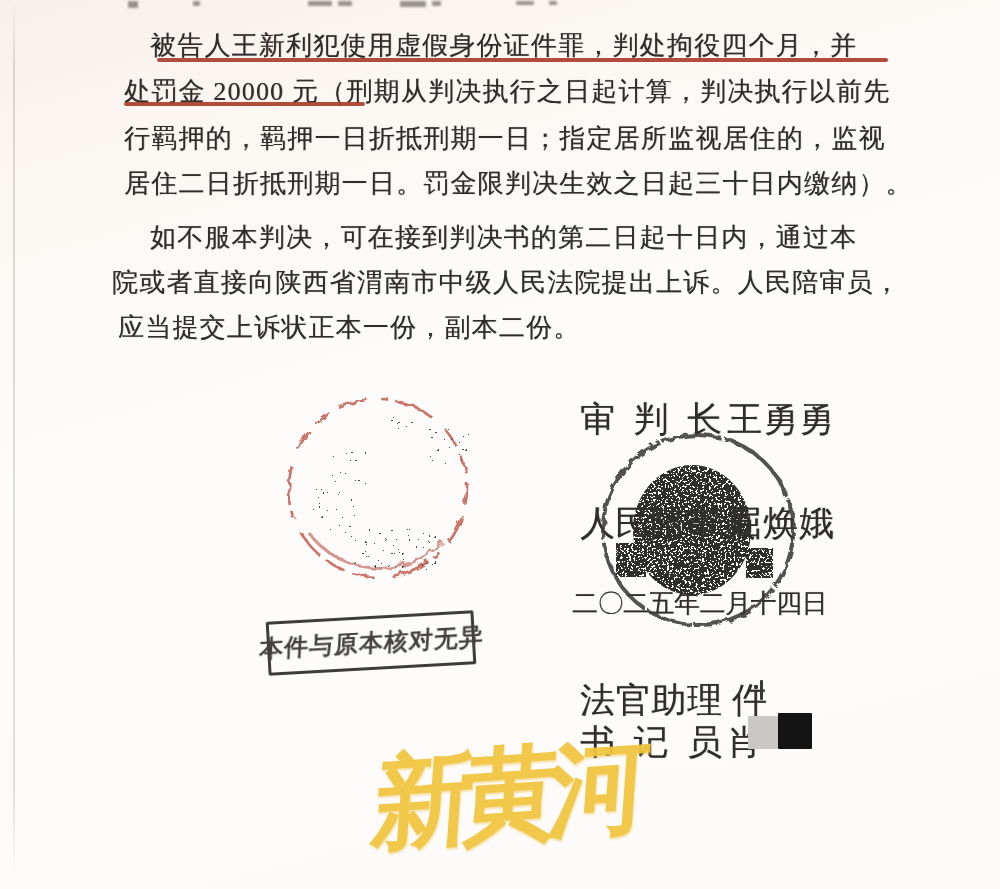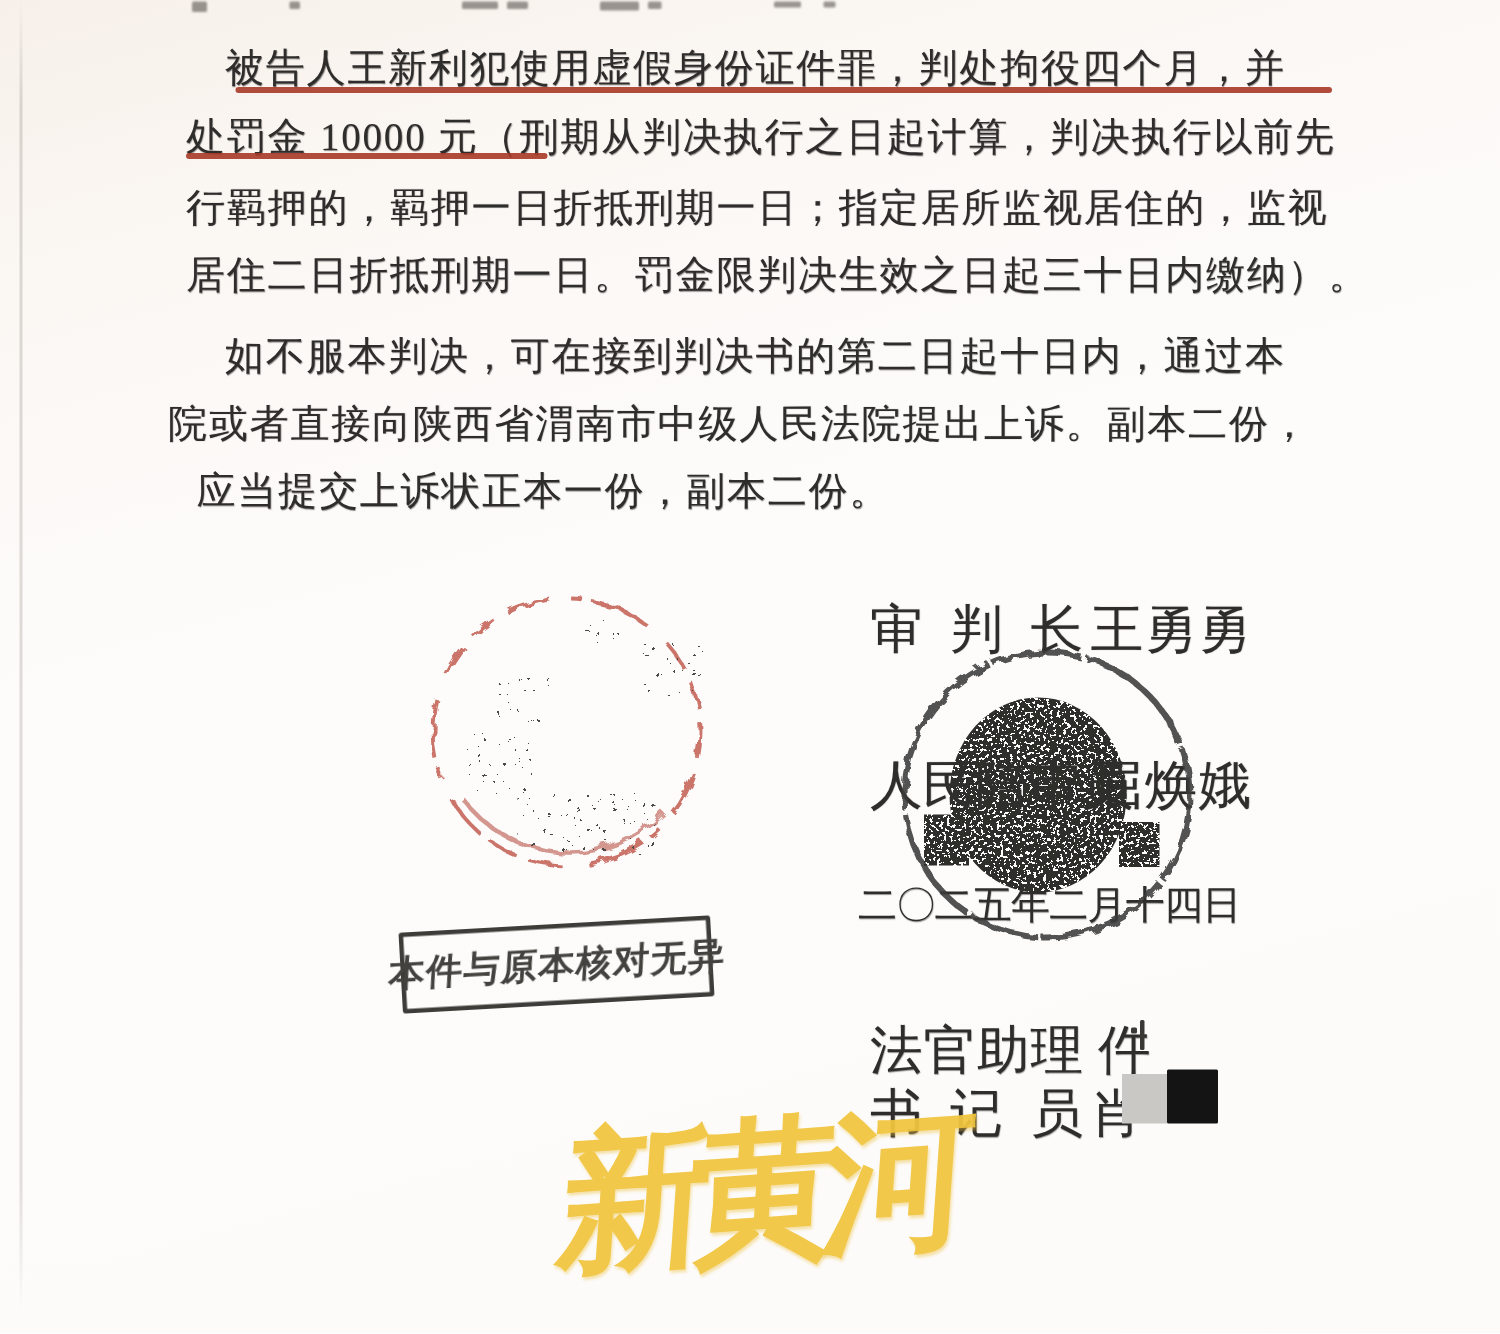--- a/index.html
+++ b/index.html
@@ -77,28 +77,28 @@
     <span class="frag" style="left:308px;width:24px;height:5px"></span>
     <span class="frag" style="left:338px;width:14px;height:5px"></span>
     <span class="frag" style="left:400px;width:26px;height:6px"></span>
     <span class="frag" style="left:432px;width:9px;height:5px"></span>
     <span class="frag" style="left:516px;width:18px;height:4px"></span>
     <span class="frag" style="left:549px;width:8px;height:4px"></span>
   </div>
 
   <div class="line" style="left:150px;top:28px">被告人王新利犯使用虚假身份证件罪，判处拘役四个月，并</div>
   <div class="underline" style="left:157px;top:58px;width:731px"></div>
-  <div class="line" style="left:124px;top:74px">处罚金 10000 元（刑期从判决执行之日起计算，判决执行以前先</div>
+  <div class="line" style="left:124px;top:74px">处罚金 20000 元（刑期从判决执行之日起计算，判决执行以前先</div>
   <div class="underline" style="left:124px;top:102px;width:241px"></div>
   <div class="line" style="left:124px;top:121px">行羁押的，羁押一日折抵刑期一日；指定居所监视居住的，监视</div>
   <div class="line" style="left:124px;top:166px">居住二日折抵刑期一日。罚金限判决生效之日起三十日内缴纳）。</div>
 
   <div class="line" style="left:150px;top:220px">如不服本判决，可在接到判决书的第二日起十日内，通过本</div>
-  <div class="line" style="left:112px;top:265px">院或者直接向陕西省渭南市中级人民法院提出上诉。副本二份，</div>
-  <div class="line" style="left:131px;top:310px">应当提交上诉状正本一份，副本二份。</div>
+  <div class="line" style="left:112px;top:265px">院或者直接向陕西省渭南市中级人民法院提出上诉。人民陪审员，</div>
+  <div class="line" style="left:118px;top:310px">应当提交上诉状正本一份，副本二份。</div>
 
   <div class="sig-line" style="top:396px">
     <span class="sig-label">审判长</span><span class="sig-name">王勇勇</span>
   </div>
   <div class="sig-line" style="top:500px">
     <span class="sig-label">人民陪审员</span><span class="sig-name">屈焕娥</span>
   </div>
 
   <div class="date-line">二〇二五年二月十四日</div>
 

